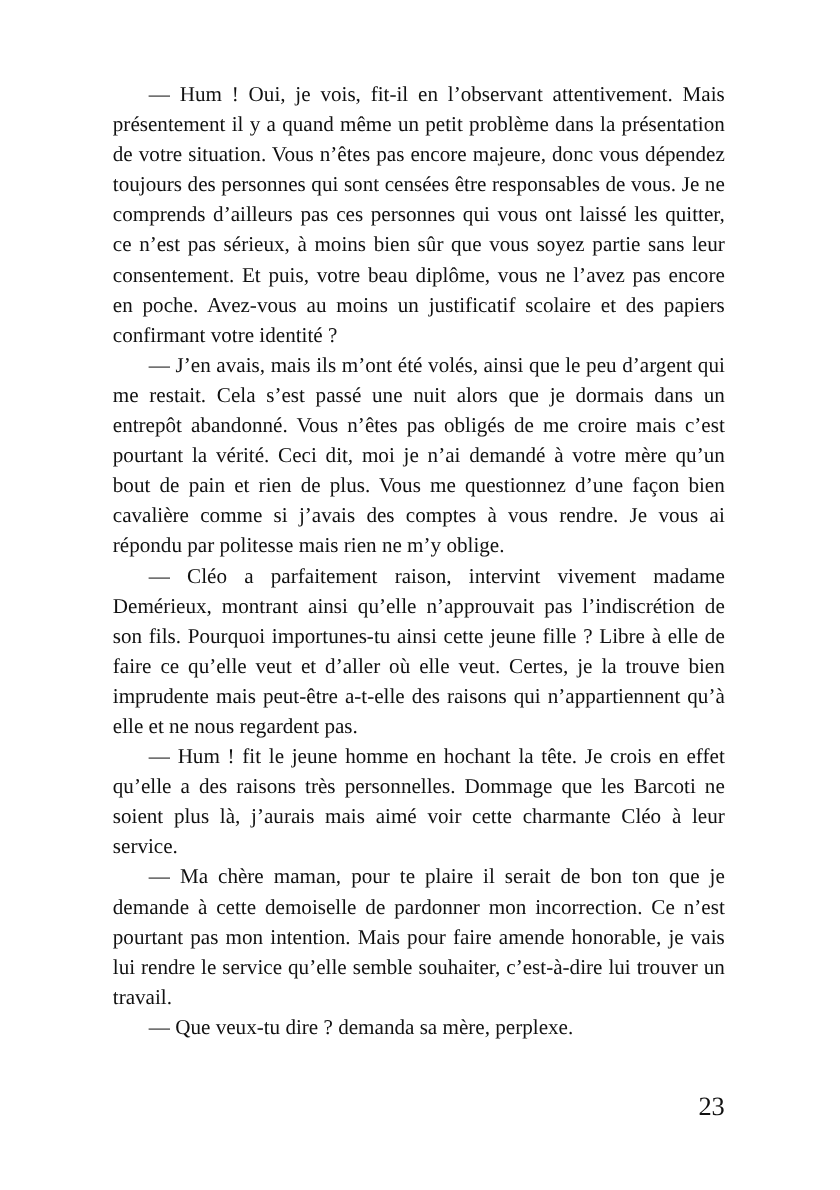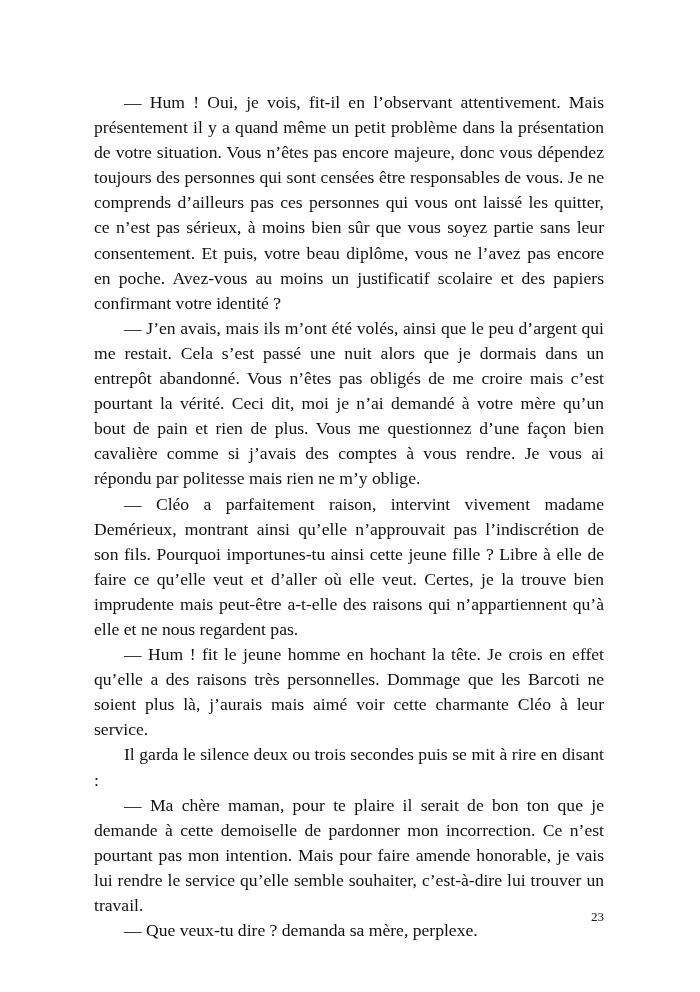--- a/index.html
+++ b/index.html
@@ -6,43 +6,41 @@
   body { width: 700px; height: 992px; position: relative; overflow: hidden; }
   .page {
     position: absolute;
     left: 94px;
     top: 66px;
     width: 510px;
     font-family: "Liberation Serif", serif;
     font-size: 17.6px;
     line-height: 25.1px;
     color: #111111;
-    margin-top: 24px;
   }
   .para {
     margin: 0;
     text-indent: 30px;
     text-align: justify;
     hyphens: none;
   }
   .page-number {
     position: absolute;
     right: 96px;
     top: 909px;
     font-family: "Liberation Serif", serif;
-    font-size: 13px;
+    font-size: 22px;
     color: #111111;
   }
 </style>
 </head>
 <body>
 
 <div class="page">
   <p class="para">— Hum ! Oui, je vois, fit-il en l’observant attentivement. Mais présentement il y a quand même un petit problème dans la présentation de votre situation. Vous n’êtes pas encore majeure, donc vous dépendez toujours des personnes qui sont censées être responsables de vous. Je ne comprends d’ailleurs pas ces personnes qui vous ont laissé les quitter, ce n’est pas sérieux, à moins bien sûr que vous soyez partie sans leur consentement. Et puis, votre beau diplôme, vous ne l’avez pas encore en poche. Avez-vous au moins un justificatif scolaire et des papiers confirmant votre identité ?</p>
   <p class="para">— J’en avais, mais ils m’ont été volés, ainsi que le peu d’argent qui me restait. Cela s’est passé une nuit alors que je dormais dans un entrepôt abandonné. Vous n’êtes pas obligés de me croire mais c’est pourtant la vérité. Ceci dit, moi je n’ai demandé à votre mère qu’un bout de pain et rien de plus. Vous me questionnez d’une façon bien cavalière comme si j’avais des comptes à vous rendre. Je vous ai répondu par politesse mais rien ne m’y oblige.</p>
   <p class="para">— Cléo a parfaitement raison, intervint vivement madame Demérieux, montrant ainsi qu’elle n’approuvait pas l’indiscrétion de son fils. Pourquoi importunes-tu ainsi cette jeune fille ? Libre à elle de faire ce qu’elle veut et d’aller où elle veut. Certes, je la trouve bien imprudente mais peut-être a-t-elle des raisons qui n’appartiennent qu’à elle et ne nous regardent pas.</p>
   <p class="para">— Hum ! fit le jeune homme en hochant la tête. Je crois en effet qu’elle a des raisons très personnelles. Dommage que les Barcoti ne soient plus là, j’aurais mais aimé voir cette charmante Cléo à leur service.</p>
-  <p class="para">Il garda le silence deux ou trois secondes puis se mit à rire en disant :</p>
   <p class="para">— Ma chère maman, pour te plaire il serait de bon ton que je demande à cette demoiselle de pardonner mon incorrection. Ce n’est pourtant pas mon intention. Mais pour faire amende honorable, je vais lui rendre le service qu’elle semble souhaiter, c’est-à-dire lui trouver un travail.</p>
   <p class="para">— Que veux-tu dire ? demanda sa mère, perplexe.</p>
 </div>
 
 <div class="page-number">23</div>
 
 </body></html>

